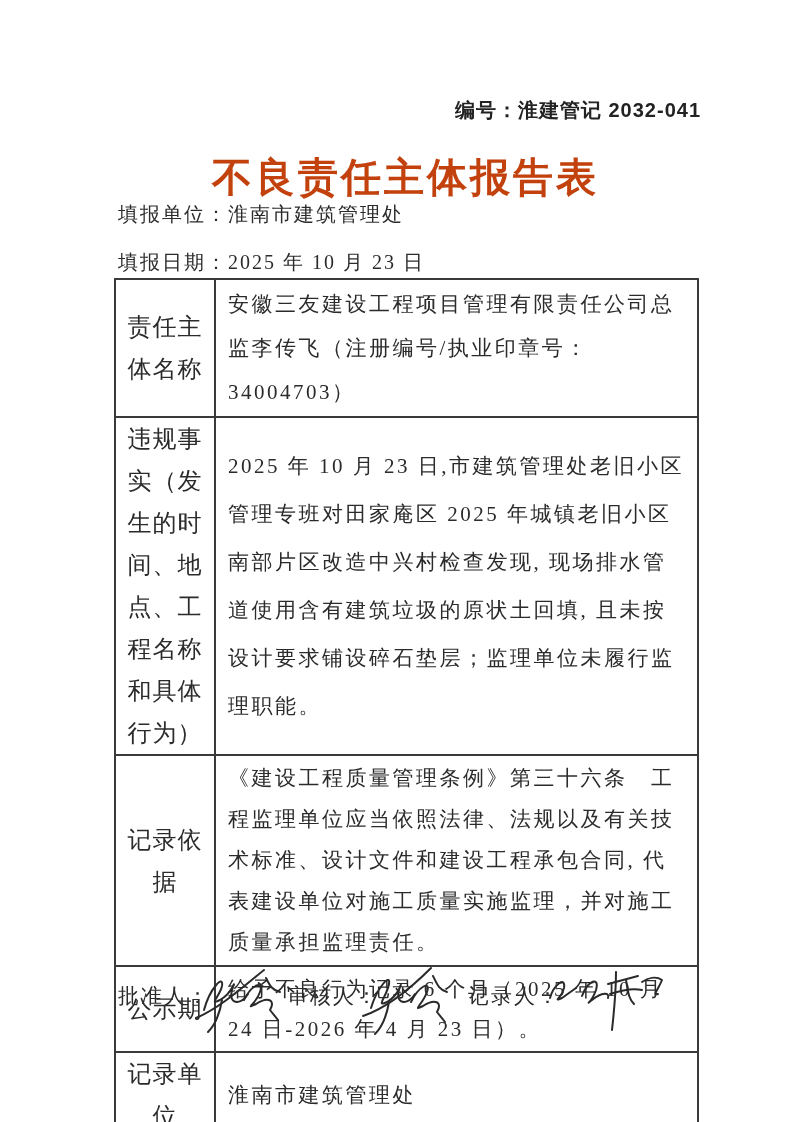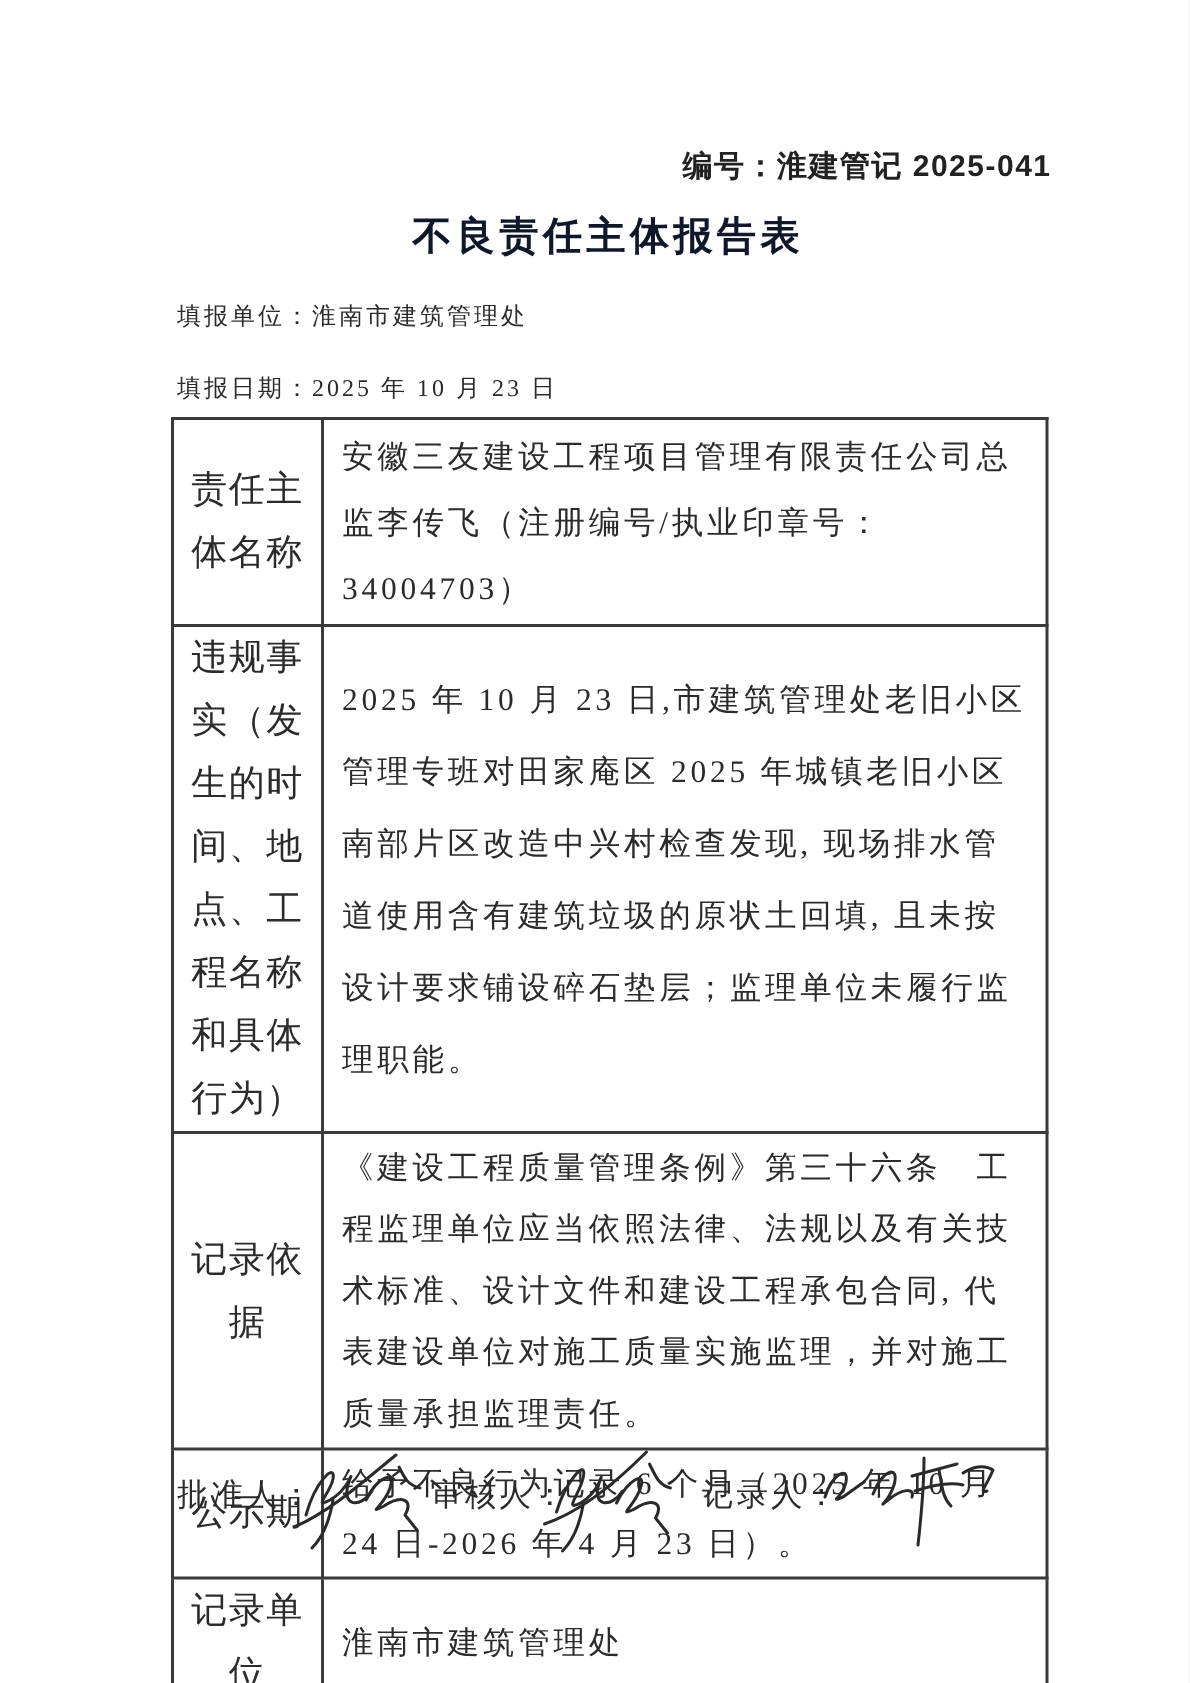--- a/index.html
+++ b/index.html
@@ -20,35 +20,35 @@
     right: 92px;
     font-size: 20px;
     font-weight: bold;
     letter-spacing: 1px;
     color: #222;
     font-family: "Liberation Sans", "DejaVu Sans", sans-serif;
   }
 
   .doc-title {
     position: absolute;
-    top: 140px;
+    top: 150px;
     left: 114px;
     width: 583px;
     margin: 0;
     text-align: center;
-    font-size: 26px;
+    font-size: 40px;
     font-weight: bold;
     letter-spacing: 3px;
-    color: #0f172a;
+    color: #c2410c;
   }
 
   .meta-line {
     position: absolute;
     left: 118px;
-    font-size: 16px;
+    font-size: 20px;
     letter-spacing: 2px;
     white-space: nowrap;
   }
   .meta-unit { top: 201px; }
   .meta-date { top: 249px; }
 
   table.report-table {
     position: absolute;
     top: 278px;
     left: 114px;
@@ -110,21 +110,21 @@
     stroke-width: 2;
     stroke-linecap: round;
     stroke-linejoin: round;
   }
 </style>
 </head>
 <body>
 
 <div class="page">
 
-  <div class="ref-number">编号：淮建管记 2025-041</div>
+  <div class="ref-number">编号：淮建管记 2032-041</div>
 
   <h1 class="doc-title">不良责任主体报告表</h1>
 
   <div class="meta-line meta-unit"><span>填报单位：</span><span>淮南市建筑管理处</span></div>
 
   <div class="meta-line meta-date"><span>填报日期：</span><span>2025 年 10 月 23 日</span></div>
 
   <table class="report-table">
     <colgroup>
         <col class="c-label">

